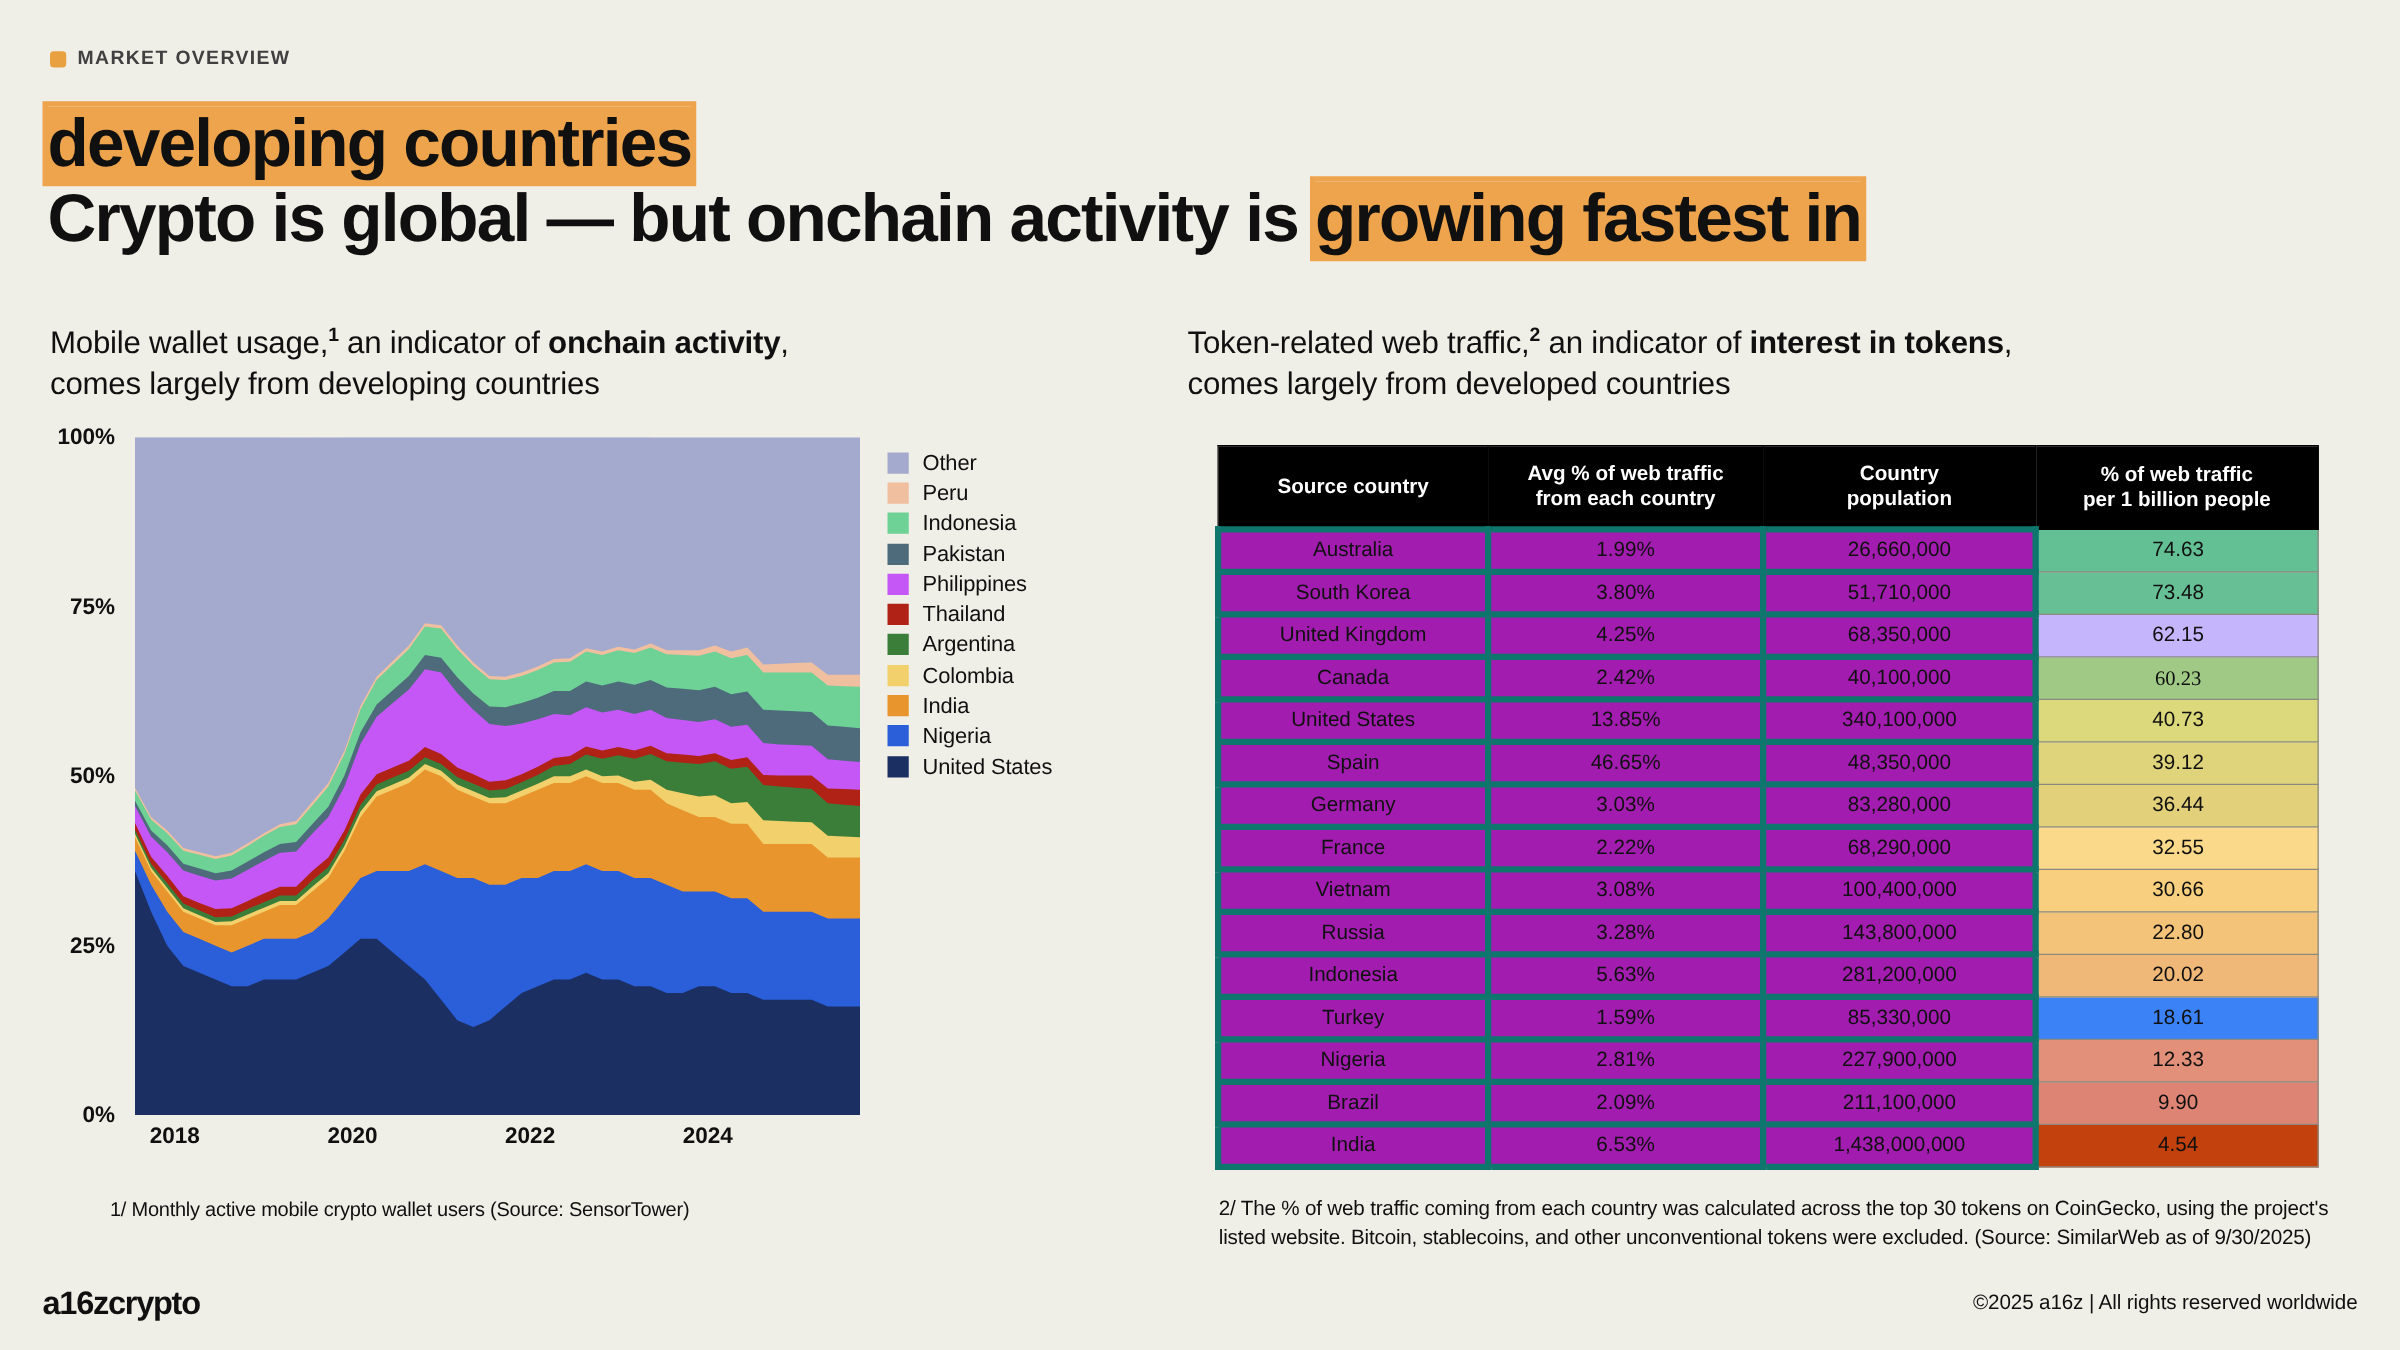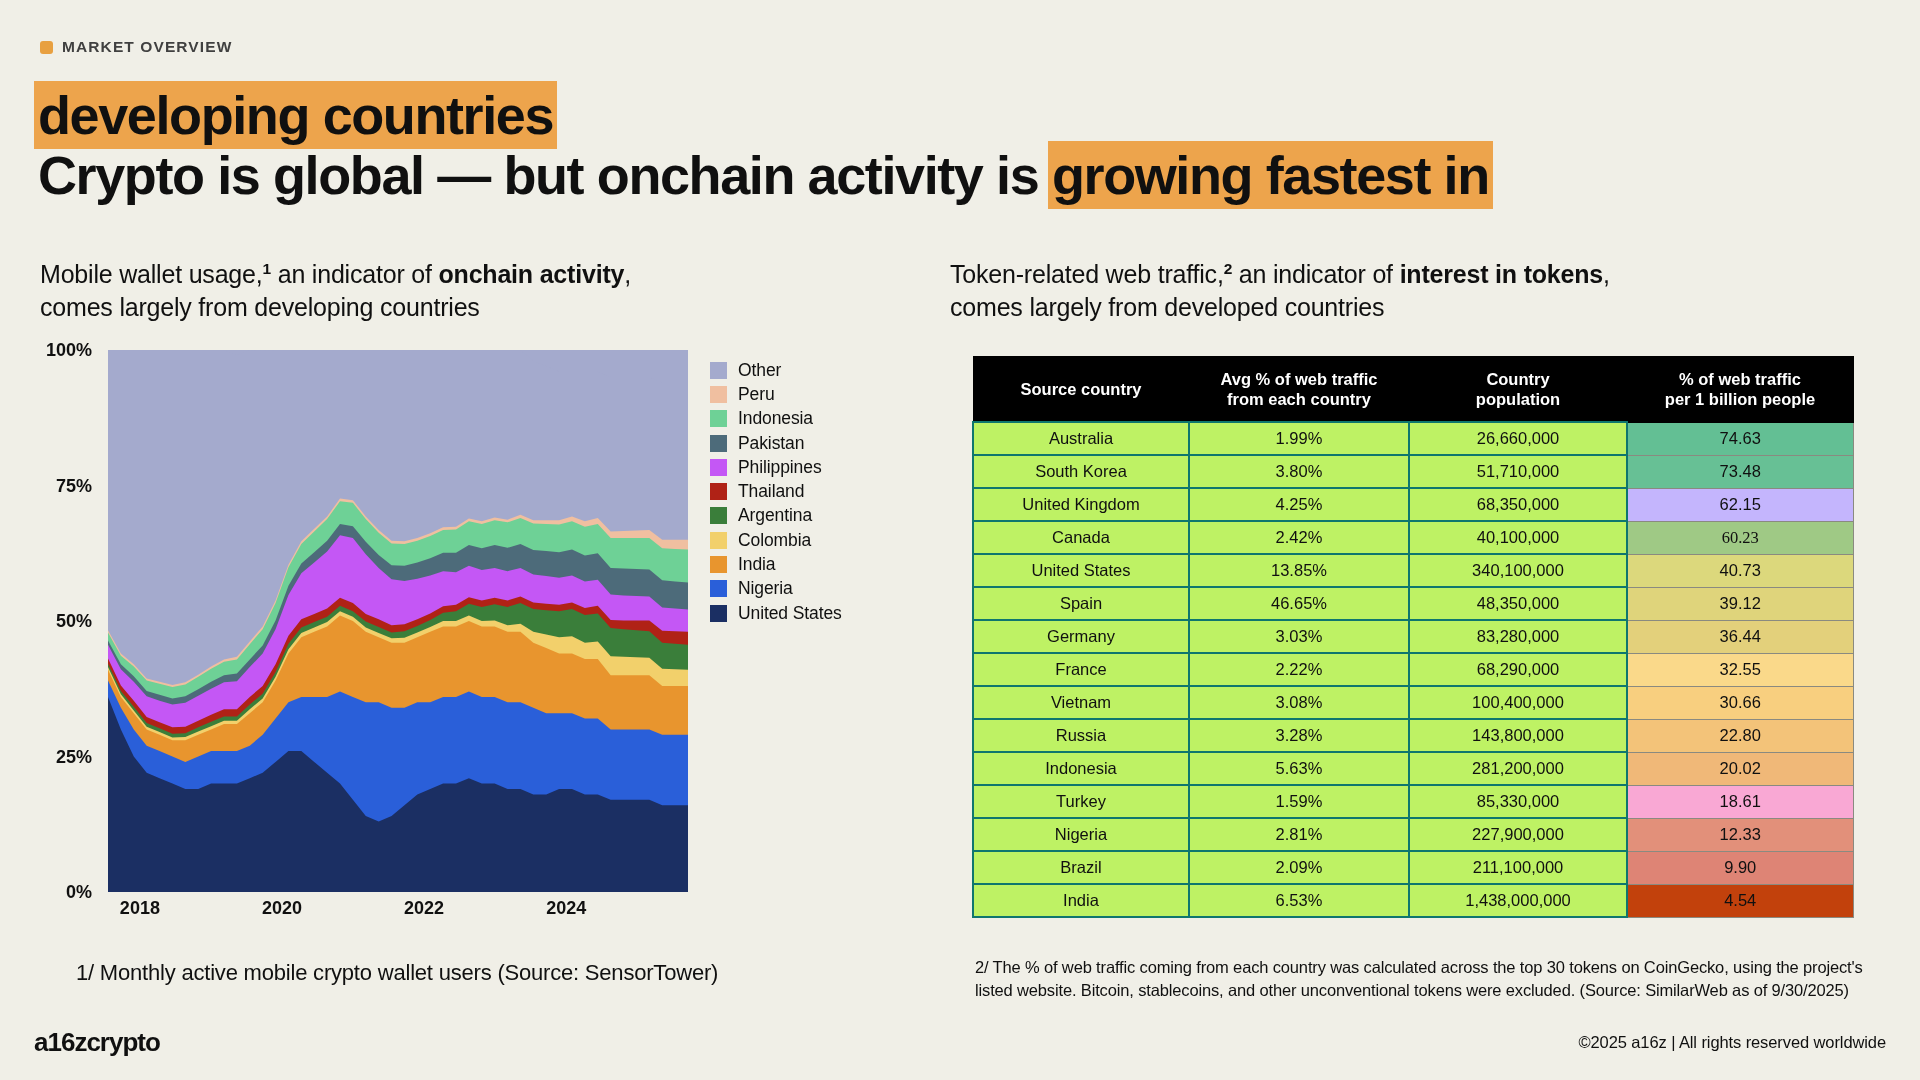--- a/index.html
+++ b/index.html
@@ -66,38 +66,38 @@
   }
   .legend{
     position:absolute; left:672px; top:8px; width:220px;
   }
   .legend-row{
     display:flex; align-items:center; gap:11px; height:24.3px;
   }
   .legend-swatch{ width:17px;height:17px;flex:none; }
   .legend-label{ font-size:17.5px; letter-spacing:-0.1px; }
   .fn-left{
-    position:absolute; left:76px; top:960px; font-size:22px; letter-spacing:-0.2px;
+    position:absolute; left:88px; top:960px; font-size:16px; letter-spacing:-0.2px;
   }
 
   
   .tablewrap{ position:absolute; left:972px; top:356px; width:880px; }
   table{ border-collapse:collapse; width:100%; table-layout:fixed; }
   thead th{
     background:#000; color:#fff; font-size:16.5px; font-weight:bold;
     padding:12px 6px; line-height:1.22; text-align:center;
     border:1px solid #000;
   }
   thead th:nth-child(1){ width:216px; }
   thead th:nth-child(2){ width:220px; }
   thead th:nth-child(3){ width:218px; }
   thead th:nth-child(4){ width:226px; }
   tbody td{
     font-size:16.5px; text-align:center; padding:5px 4px;
-    border:2px solid #0f766e; background:#bef264; height:33px;
+    border:5px solid #0f766e; background:#a21caf; height:33px;
     white-space:nowrap;
   }
   tbody td.val{ border:1px solid #8a8a80; }
   .fn-right{
     position:absolute; left:975px; top:956px; width:900px;
     font-size:16.5px; line-height:1.42; letter-spacing:-0.15px;
   }
 
   
   .foot-left{
@@ -286,21 +286,21 @@
           <tr>
             <td>Indonesia</td>
             <td>5.63%</td>
             <td>281,200,000</td>
             <td class="val" style="background: rgb(240, 184, 120);">20.02</td>
           </tr>
           <tr>
             <td>Turkey</td>
             <td>1.59%</td>
             <td>85,330,000</td>
-            <td class="val" style="background: #f9a8d4;">18.61</td>
+            <td class="val" style="background: #3b82f6;">18.61</td>
           </tr>
           <tr>
             <td>Nigeria</td>
             <td>2.81%</td>
             <td>227,900,000</td>
             <td class="val" style="background: rgb(226, 144, 122);">12.33</td>
           </tr>
           <tr>
             <td>Brazil</td>
             <td>2.09%</td>

